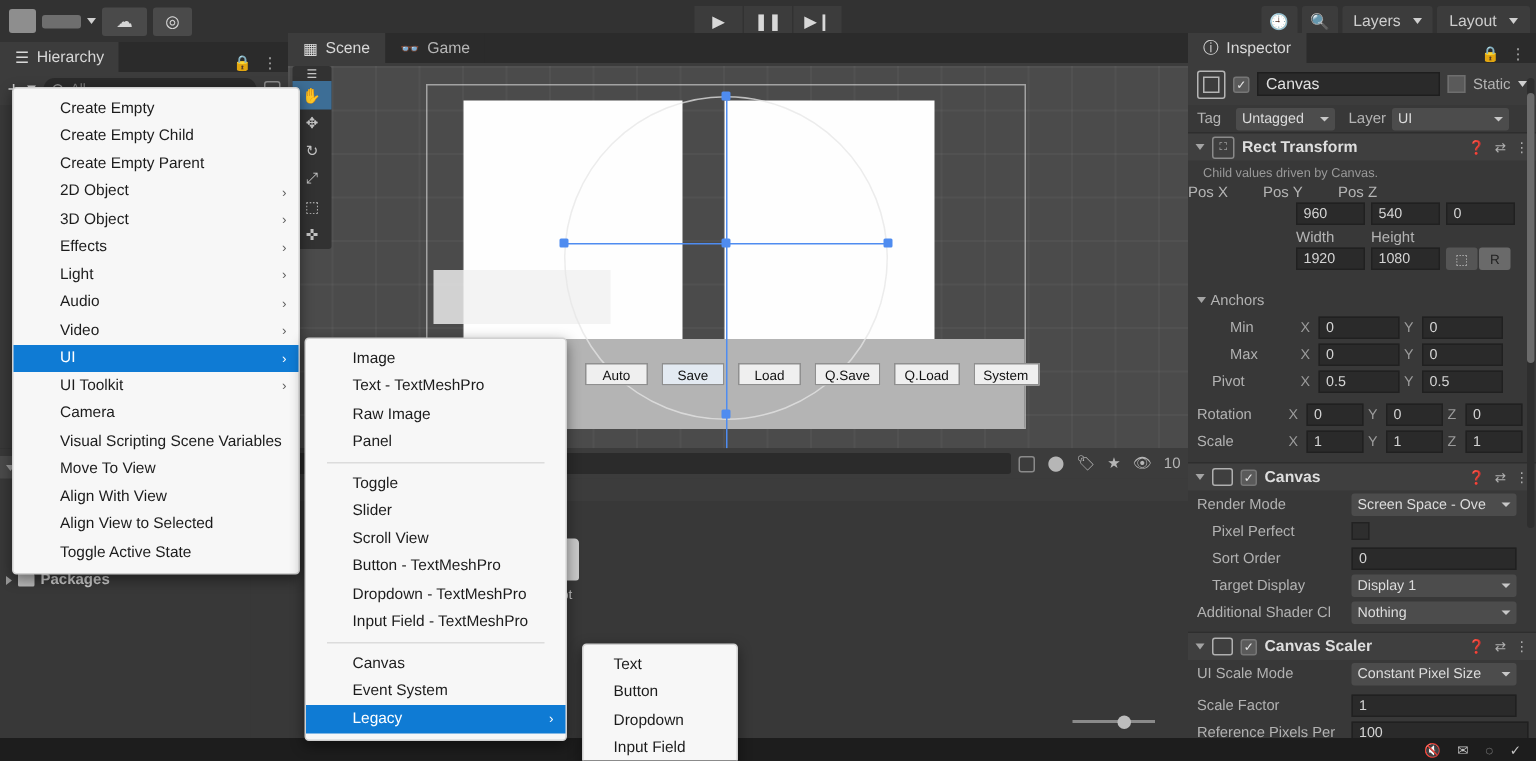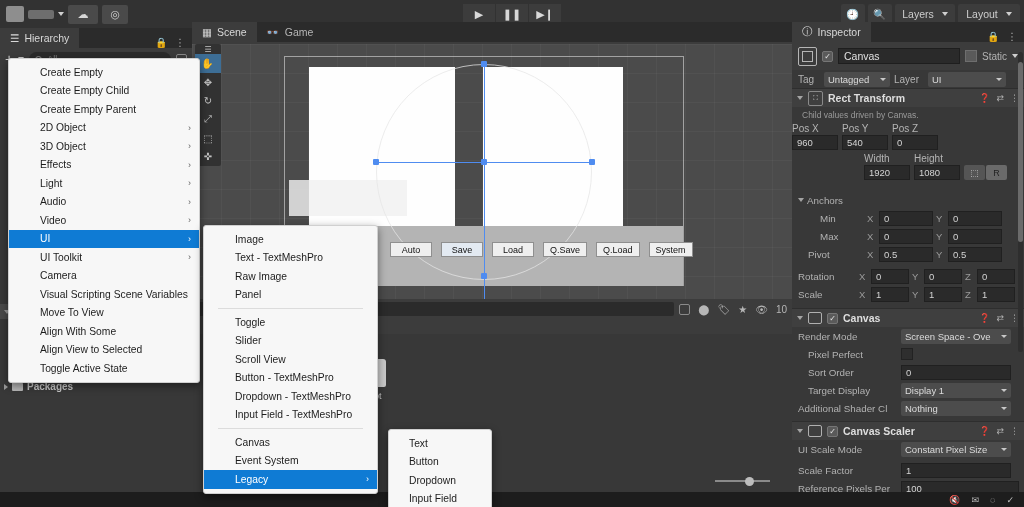--- a/index.html
+++ b/index.html
@@ -423,21 +423,21 @@
       <span class="lbl">Static</span>
       <span class="caret"></span>
     </div>
 
     <div class="row2">
       <span class="lbl" style="width:22px">Tag</span>
       <div class="dd" style="width:66px">
         <span>Untagged</span>
         <span class="mini-caret"></span>
       </div>
-      <span class="lbl" style="width:30px;">Layer</span>
+      <span class="lbl" style="width:30px;text-align:right">Layer</span>
       <div class="dd" style="width:78px">
         <span>UI</span>
         <span class="mini-caret"></span>
       </div>
     </div>
 
     <div class="comp-head">
       <span class="foldtri"></span>
       <span class="rt-icon">⛶</span>
       <span class="comp-title">Rect Transform</span>
@@ -447,21 +447,21 @@
         <span>⋮</span>
       </span>
     </div>
     <div class="helpnote">Child values driven by Canvas.</div>
 
     <div style="display:flex;gap:4px">
       <span class="lbl" style="width:46px">Pos X</span>
       <span class="lbl" style="width:46px">Pos Y</span>
       <span class="lbl" style="width:46px">Pos Z</span>
     </div>
-    <div style="display:flex;gap:4px;margin-top:1px">
+    <div style="display:flex;padding-left:72px;gap:4px;margin-top:1px">
       <div class="field" style="width:46px">960</div>
       <div class="field" style="width:46px">540</div>
       <div class="field" style="width:46px">0</div>
     </div>
     <div style="display:flex;padding-left:72px;gap:4px;margin-top:3px">
       <span class="lbl" style="width:46px">Width</span>
       <span class="lbl" style="width:46px">Height</span>
     </div>
     <div style="display:flex;padding-left:72px;gap:4px;margin-top:1px;align-items:center">
       <div class="field" style="width:46px">1920</div>
@@ -634,21 +634,21 @@
       <div class="mi">
         <span>Camera</span>
       </div>
       <div class="mi">
         <span>Visual Scripting Scene Variables</span>
       </div>
       <div class="mi">
         <span>Move To View</span>
       </div>
       <div class="mi">
-        <span>Align With Some</span>
+        <span>Align With View</span>
       </div>
       <div class="mi">
         <span>Align View to Selected</span>
       </div>
       <div class="mi">
         <span>Toggle Active State</span>
       </div>
     </div>
   <div class="menu" id="menu2">
       <div class="mi">

